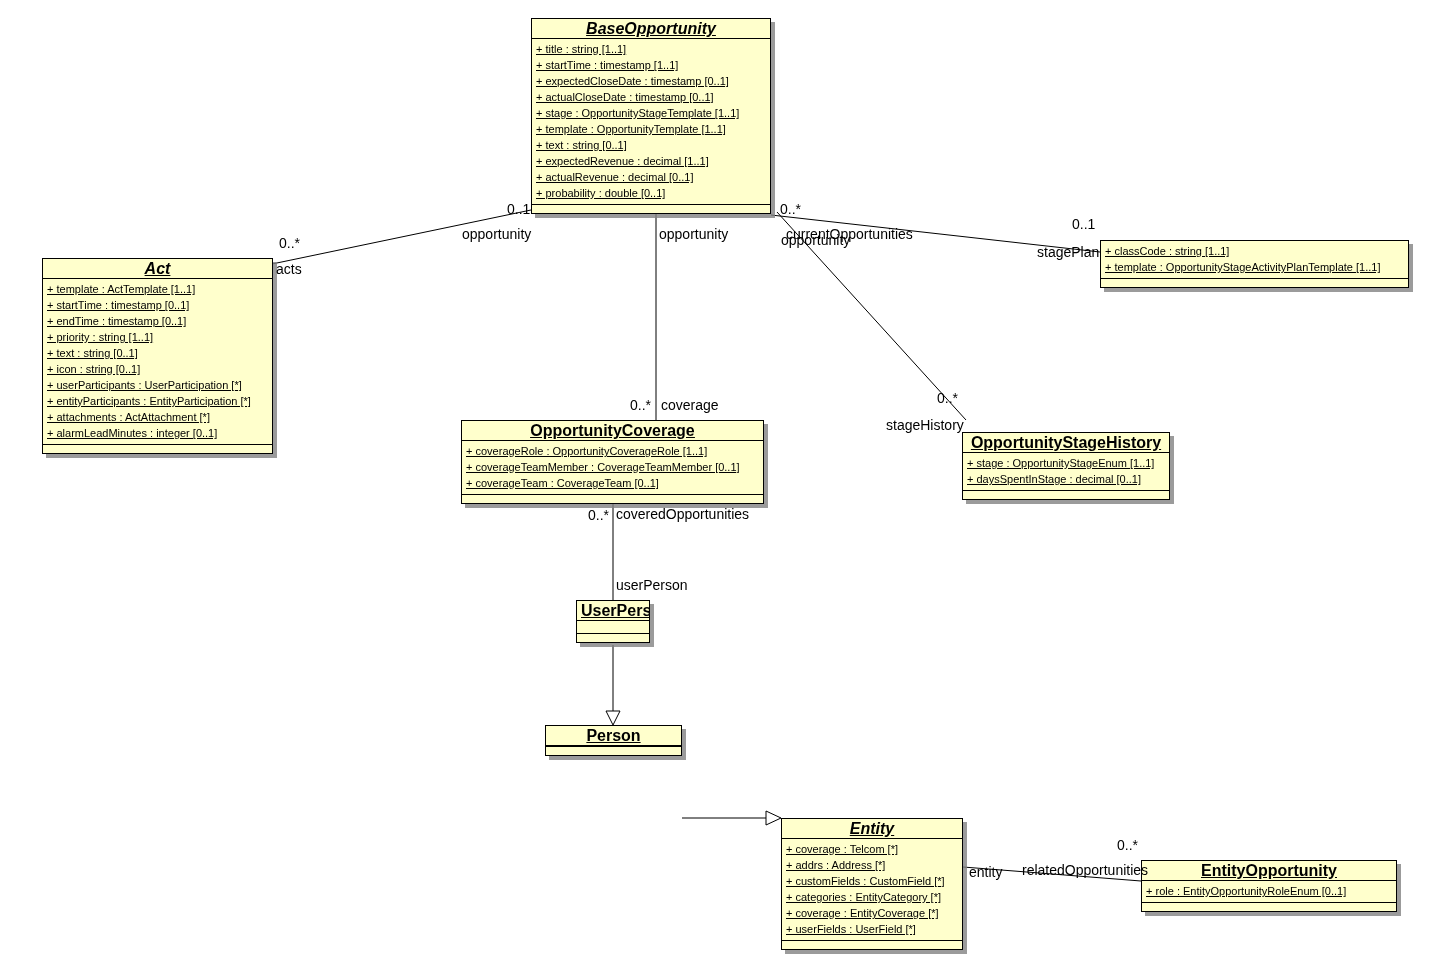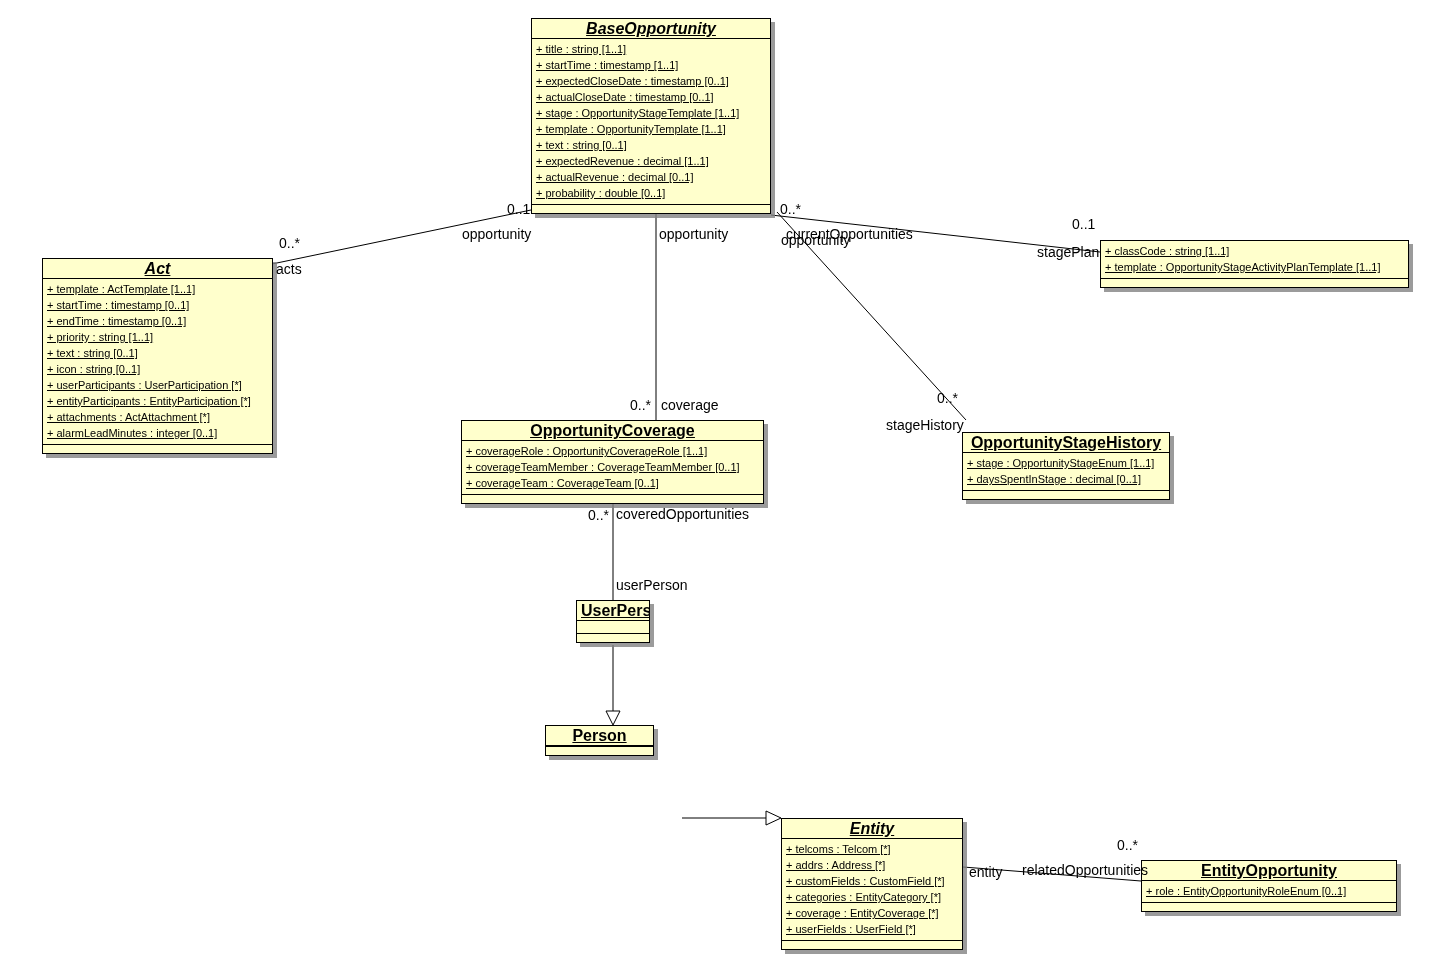--- a/index.html
+++ b/index.html
@@ -102,29 +102,29 @@
     </div>
     <div class="uml-ops"></div>
   </div>
 
   <div class="uml-class" style="left:576px; top:600px; width:74px;">
     <div class="uml-title">UserPerson</div>
     <div class="uml-attrs empty"></div>
     <div class="uml-ops"></div>
   </div>
 
-  <div class="uml-class" style="left:545px; top:725px; width:109px;">
+  <div class="uml-class" style="left:545px; top:725px; width:137px;">
     <div class="uml-title">Person</div>
     <div class="uml-ops"></div>
   </div>
 
   <div class="uml-class" style="left:781px; top:818px; width:182px;">
     <div class="uml-title abstract">Entity</div>
     <div class="uml-attrs">
-      <div class="uml-attr">+ telcoms : Telcom [*]</div>
+      <div class="uml-attr">+ coverage : Telcom [*]</div>
       <div class="uml-attr">+ addrs : Address [*]</div>
       <div class="uml-attr">+ customFields : CustomField [*]</div>
       <div class="uml-attr">+ categories : EntityCategory [*]</div>
       <div class="uml-attr">+ coverage : EntityCoverage [*]</div>
       <div class="uml-attr">+ userFields : UserField [*]</div>
     </div>
     <div class="uml-ops"></div>
   </div>
 
   <div class="uml-class" style="left:1141px; top:860px; width:256px;">

